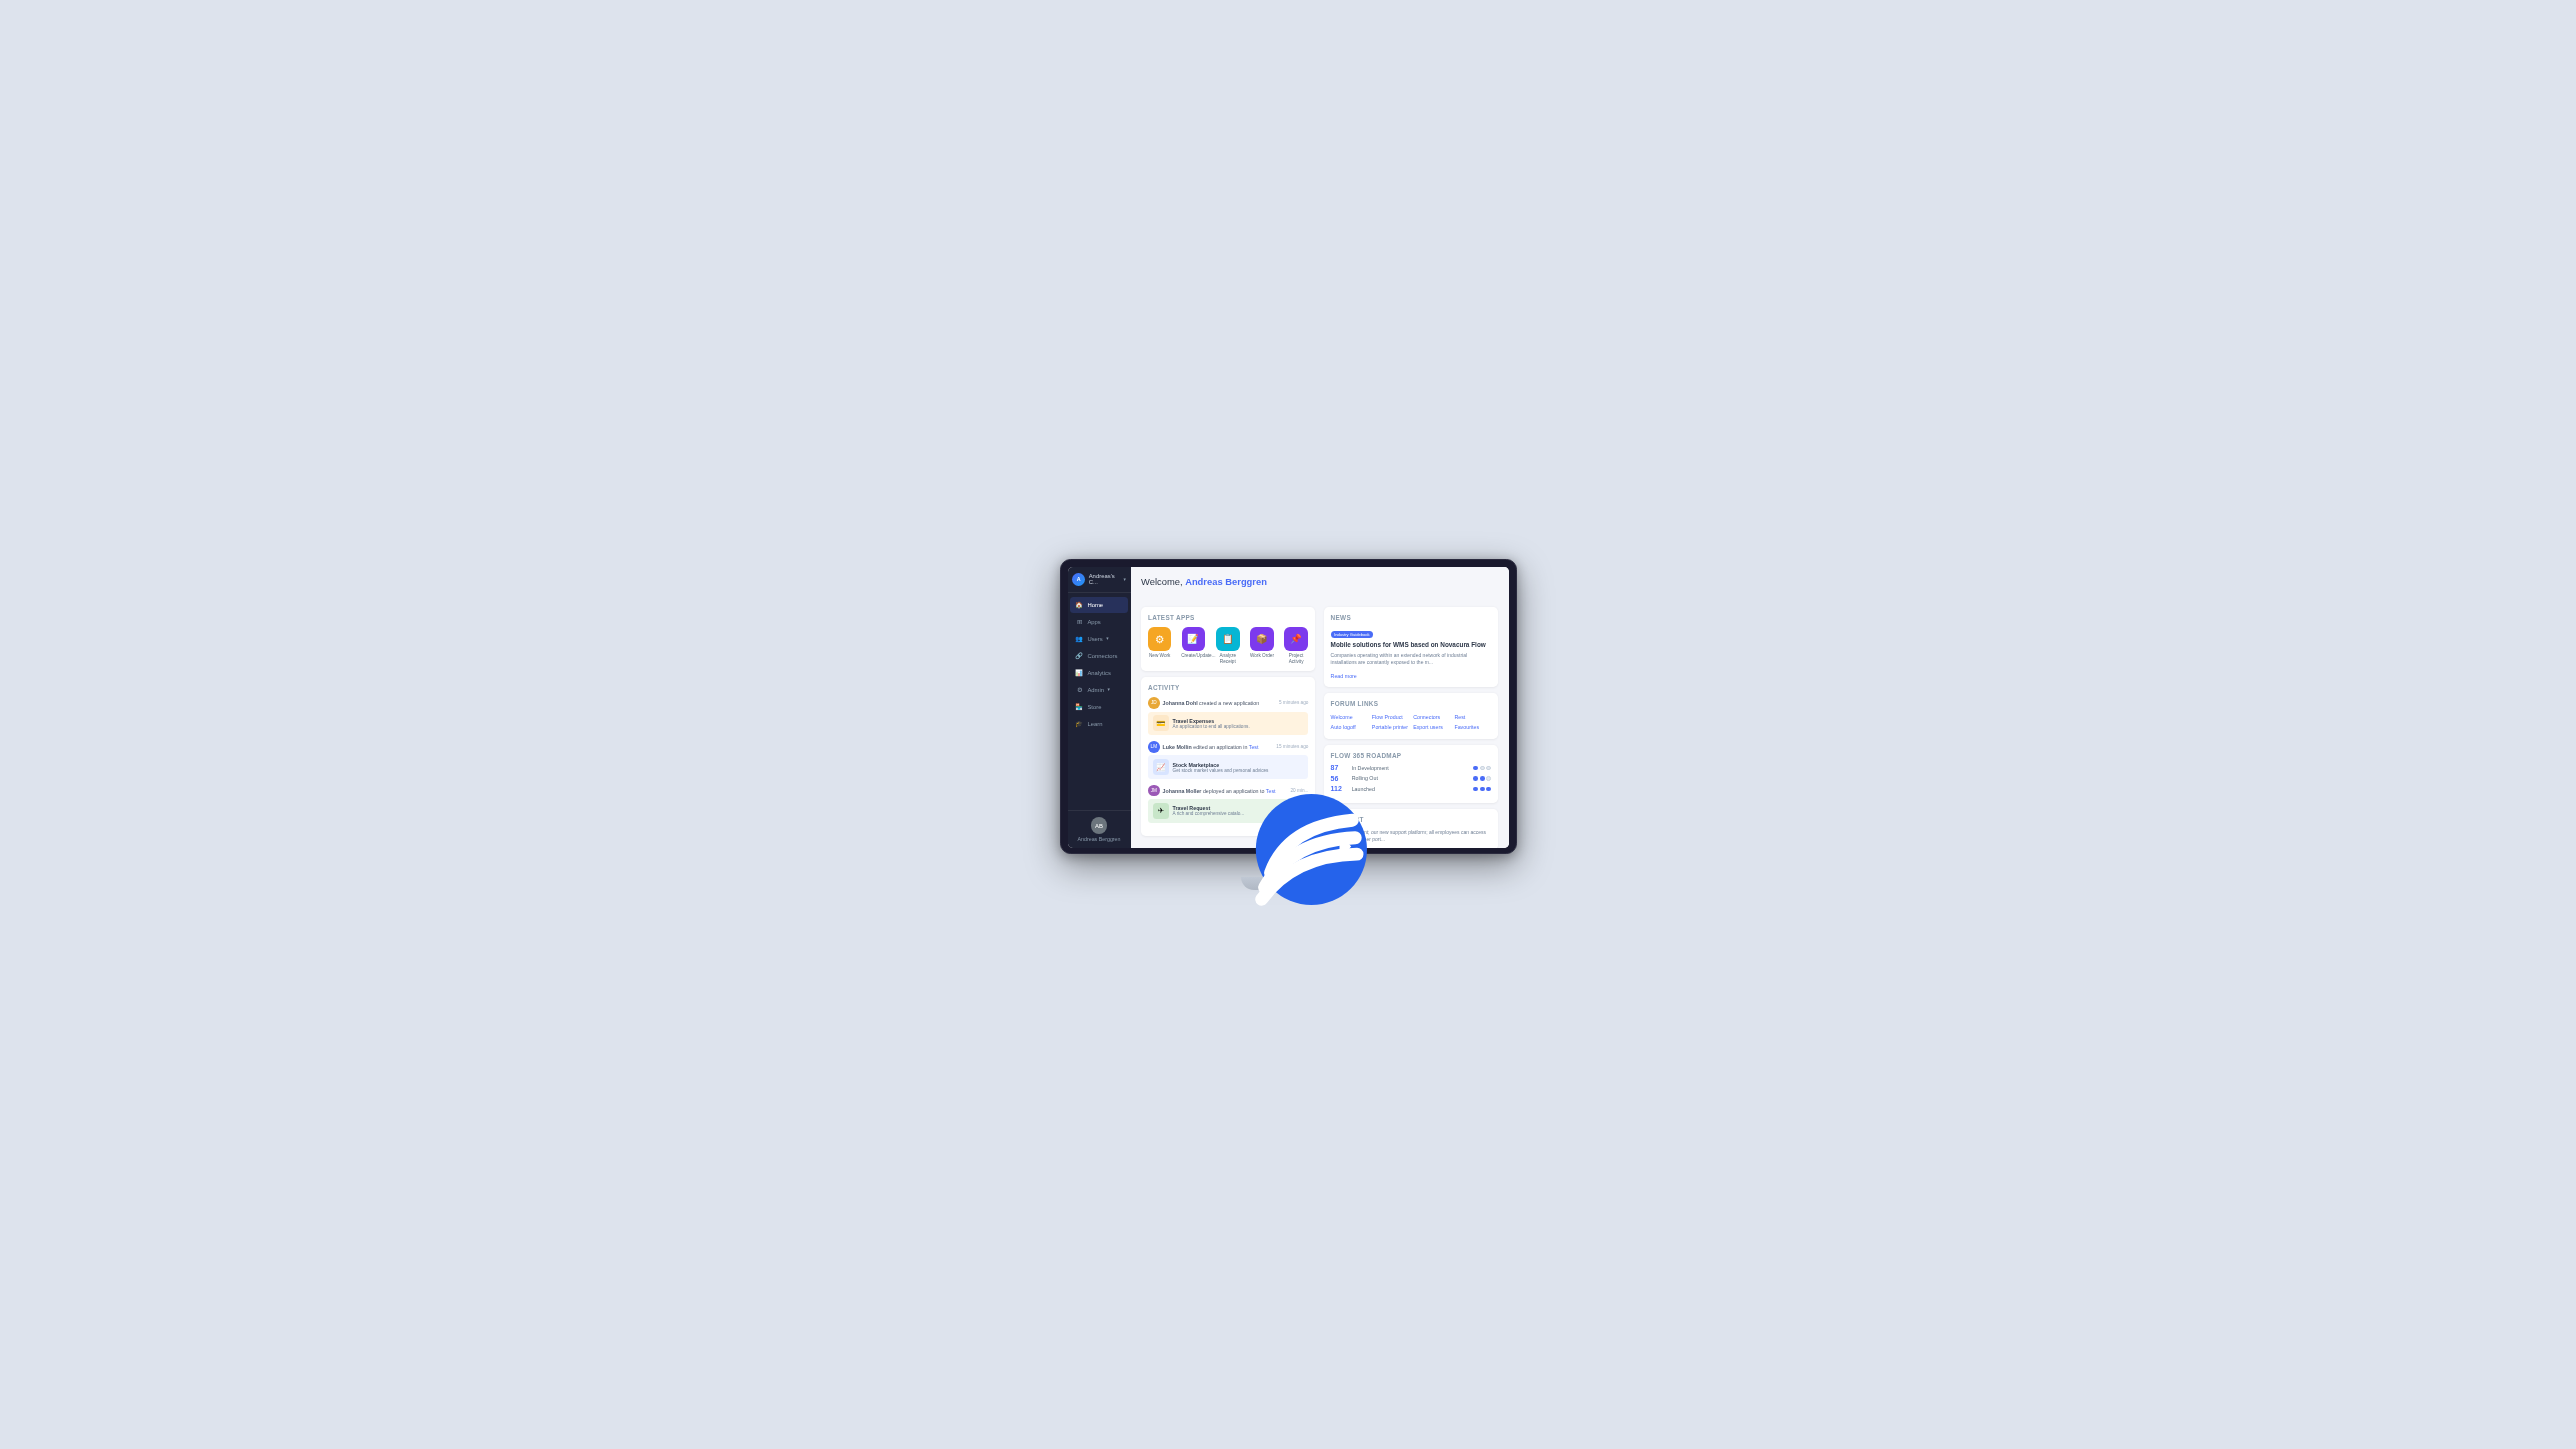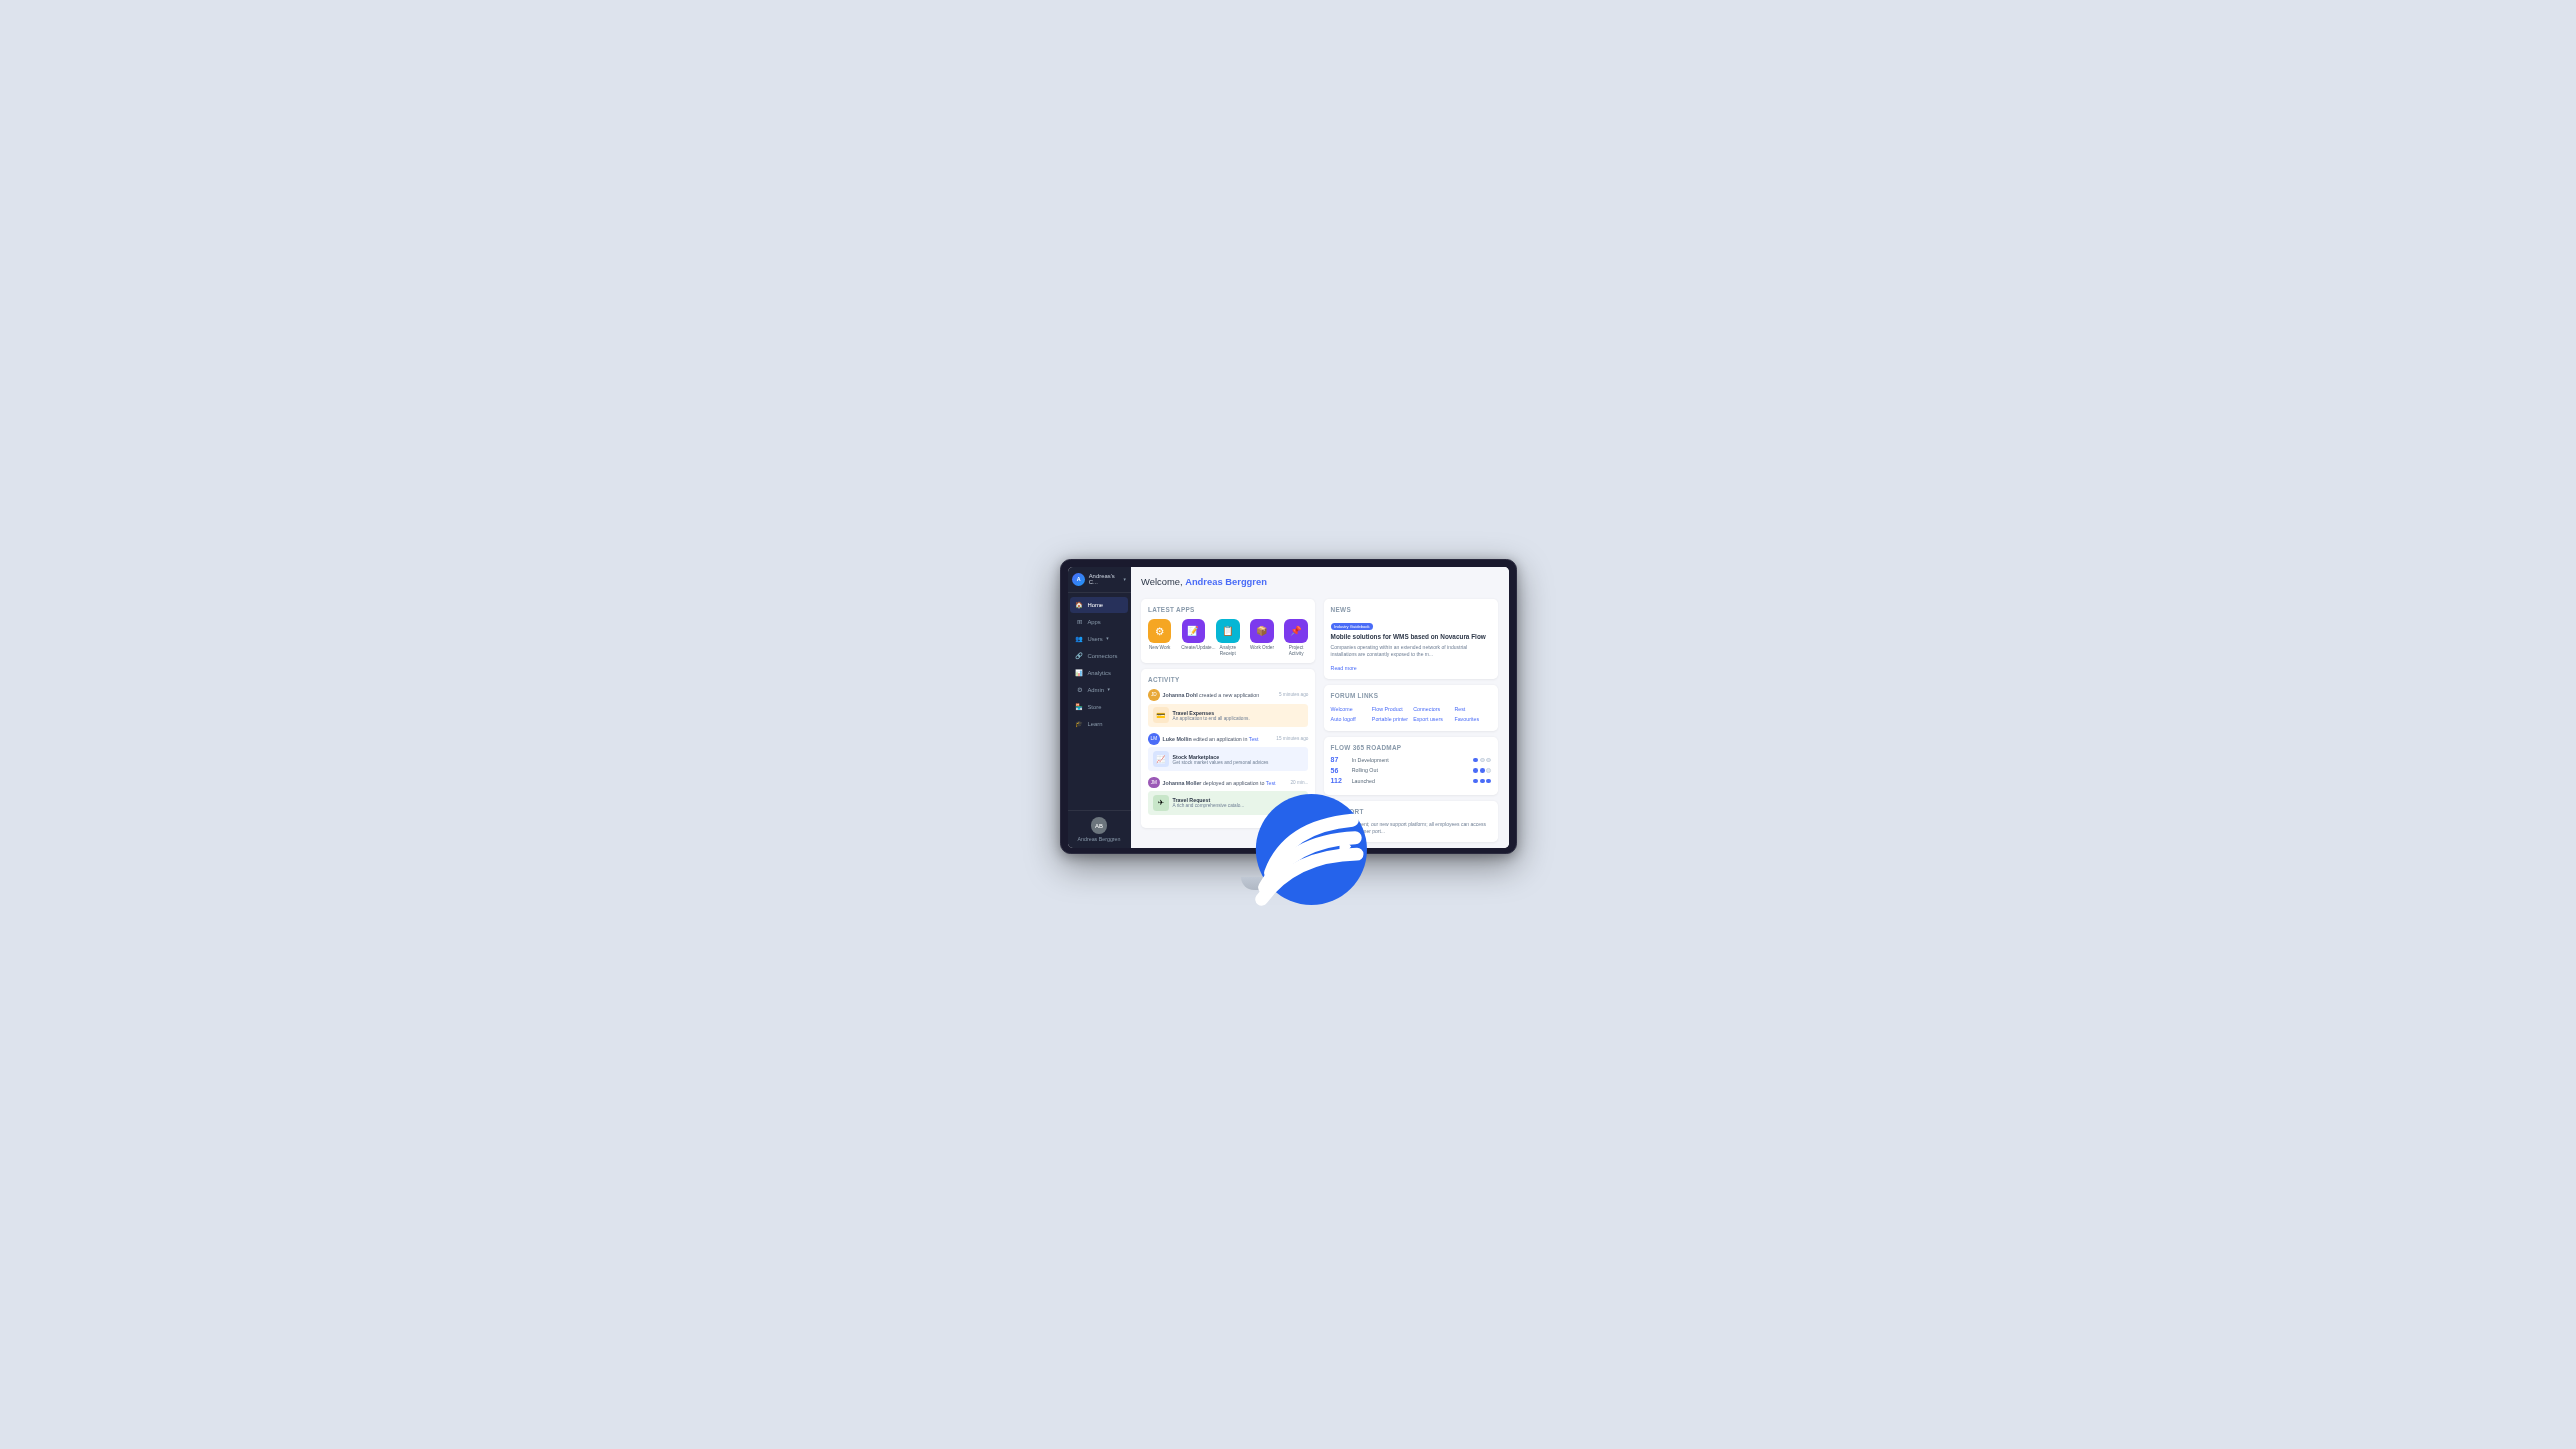--- a/index.html
+++ b/index.html
@@ -163,21 +163,21 @@
     
     .main-content {
       flex: 1;
       background: #f5f6fa;
       overflow-y: auto;
       padding: 9.4px 10.5px;
     }
 
     
     .welcome-section {
-      margin-bottom: 12px;
+      margin-bottom: 20px;
     }
 
     .welcome-text {
       font-size: 9.4px;
       color: #2d3748;
       font-weight: 400;
     }
 
     .welcome-name {
       color: #4a6cf7;

